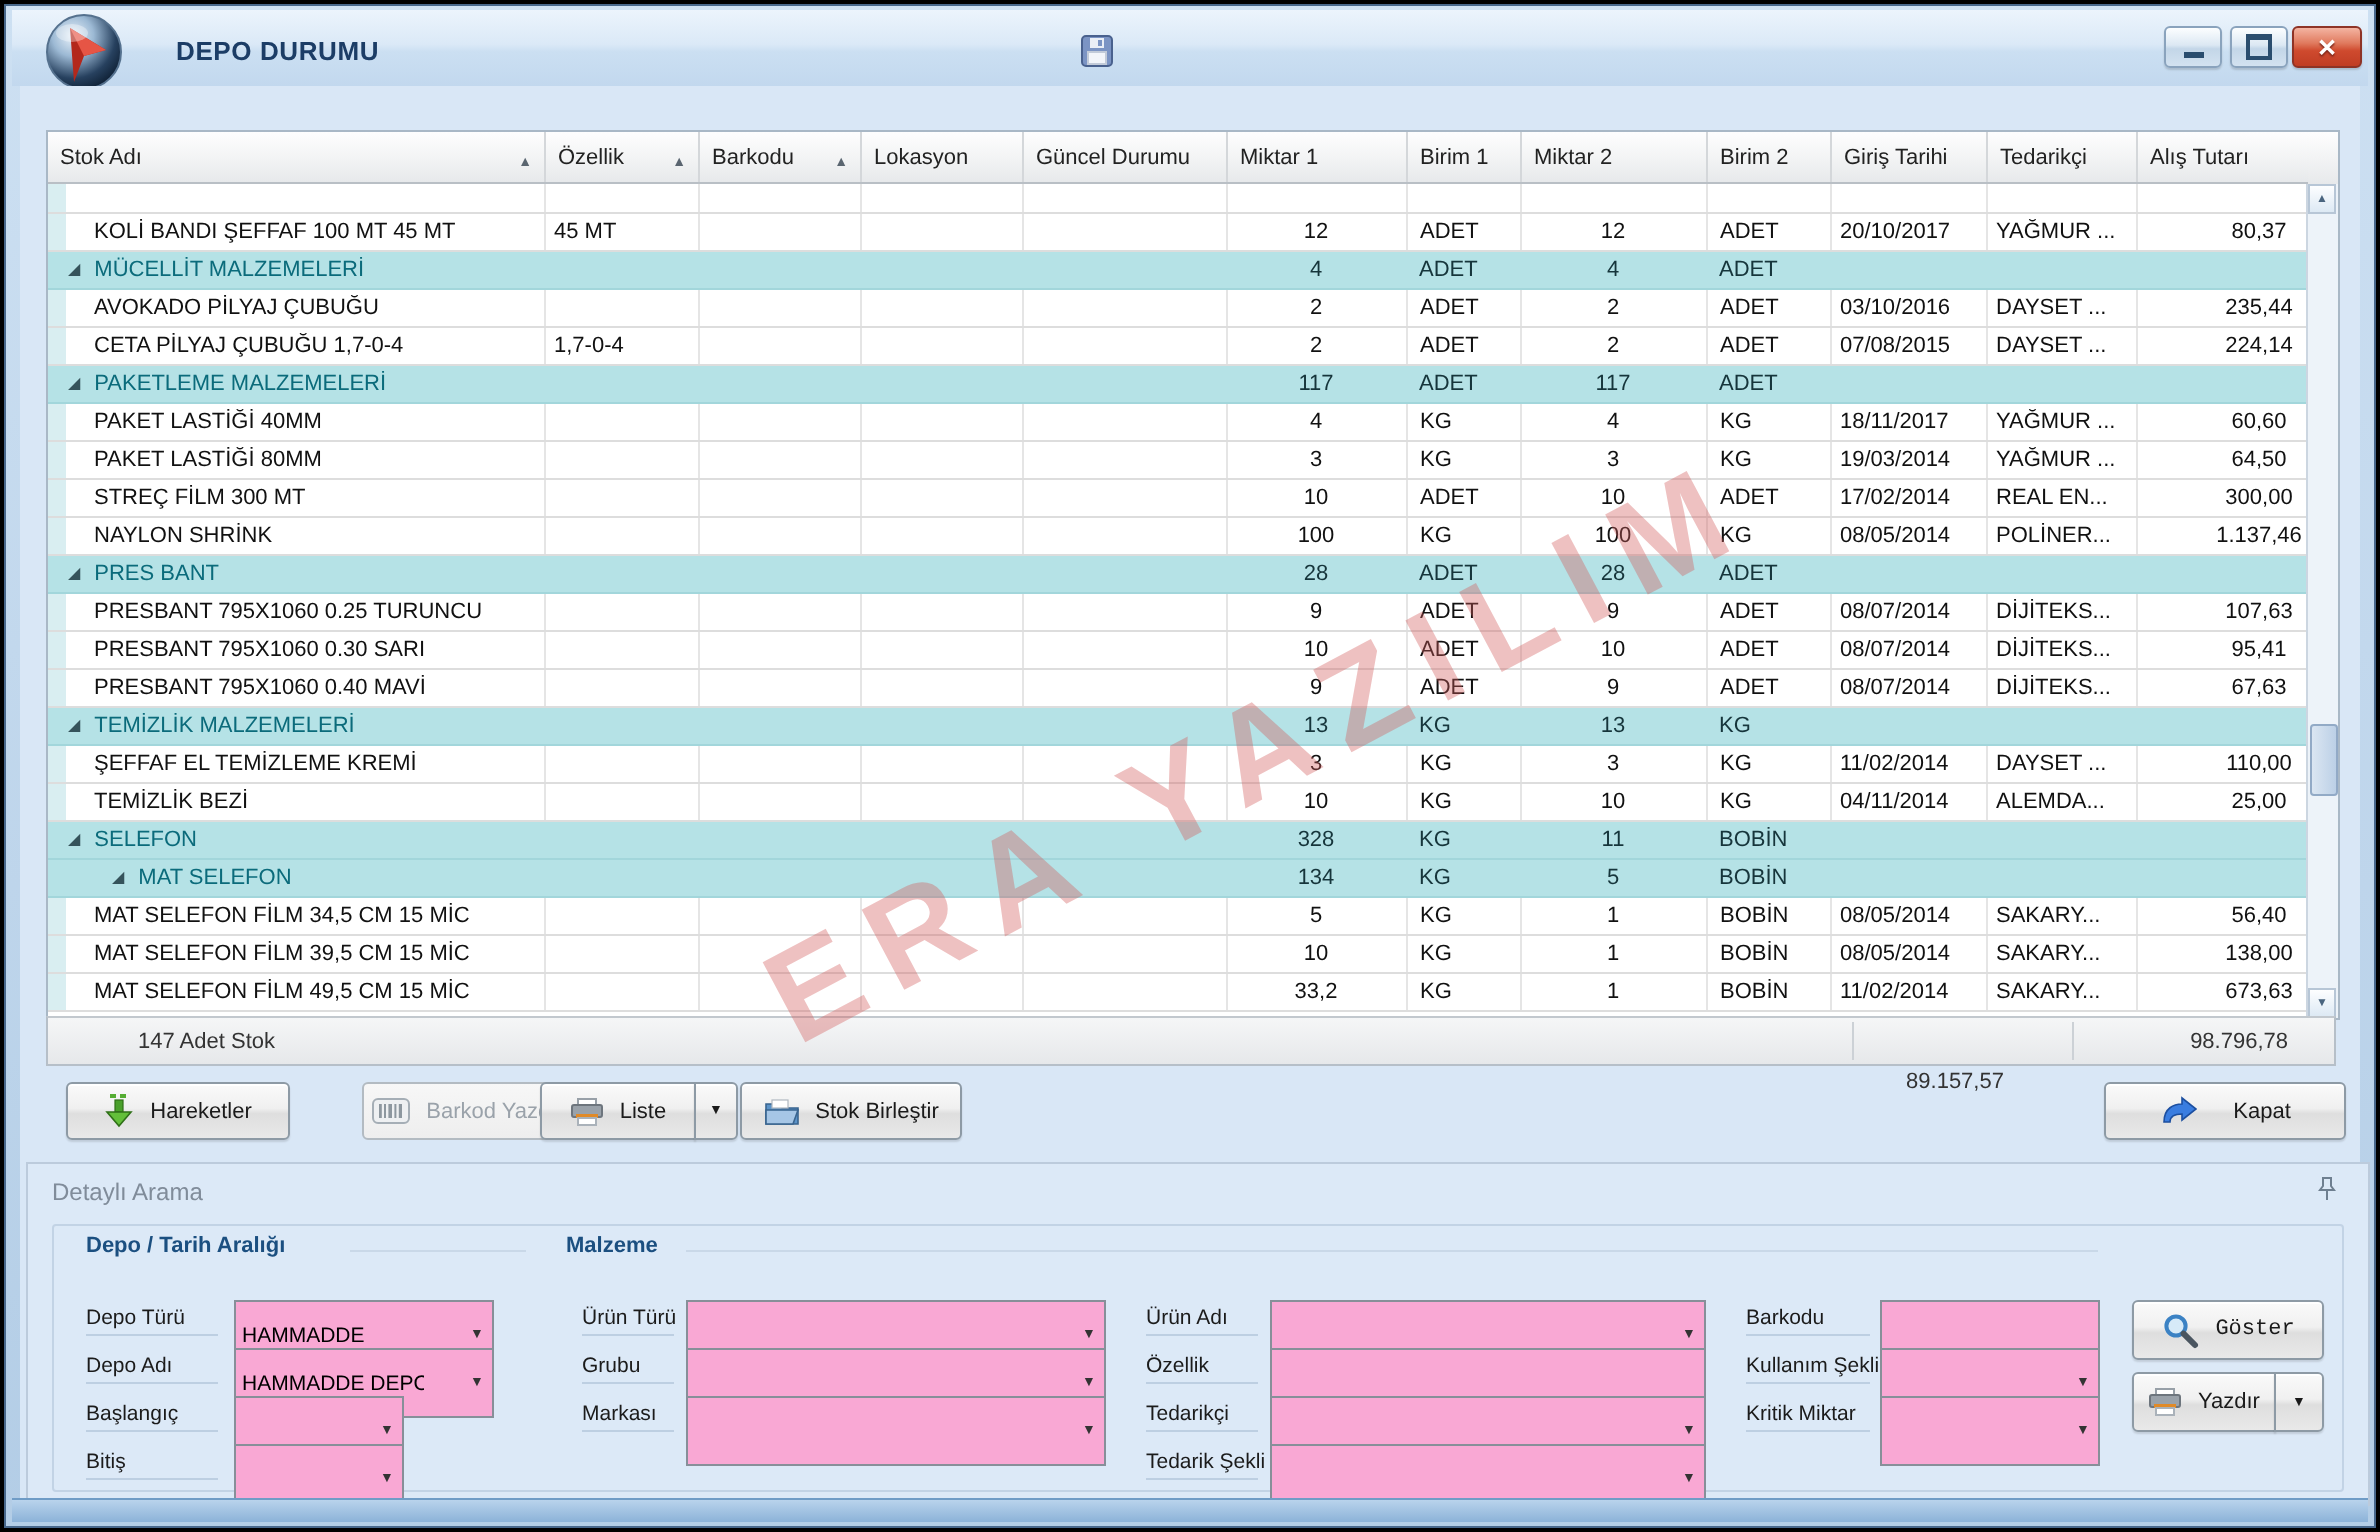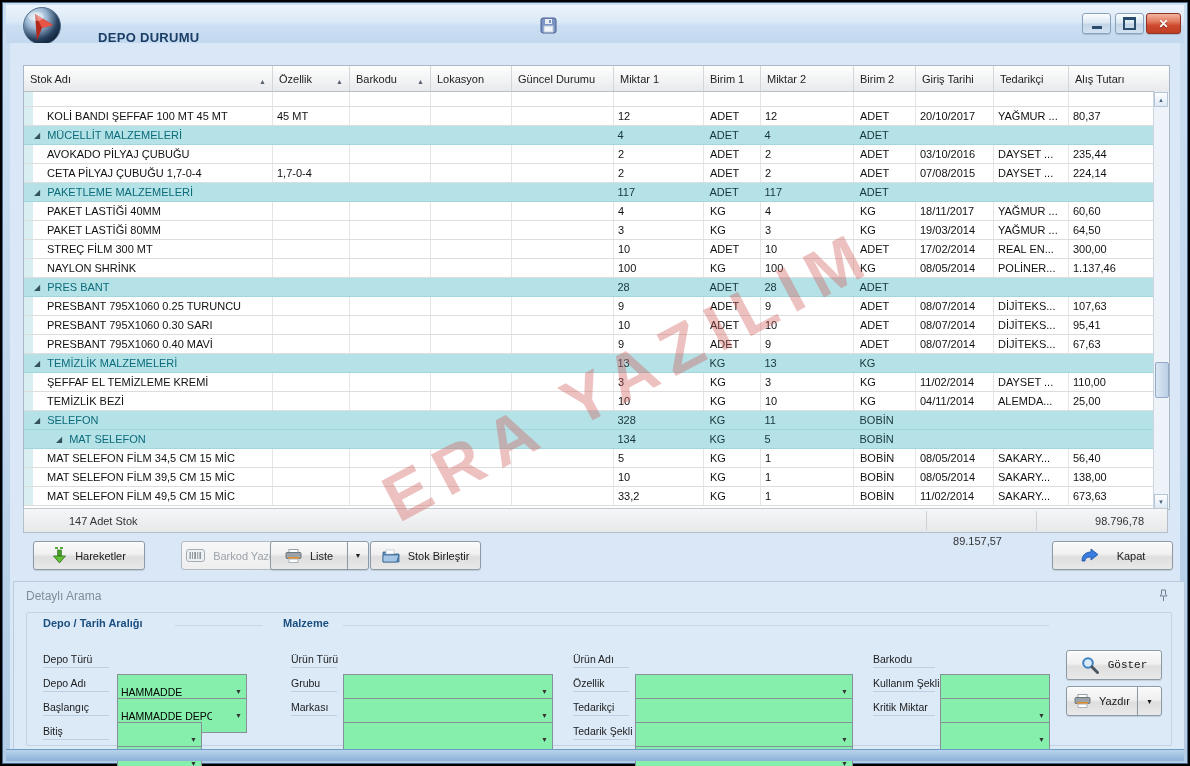--- a/index.html
+++ b/index.html
@@ -4,22 +4,22 @@
 <style>
   html,body{margin:0;padding:0;}
   body{width:1190px;height:766px;position:relative;background:#000;
        font-family:"Liberation Sans",sans-serif;overflow:hidden;}
   .window{position:absolute;inset:2px;border:1px solid #48688c;
           background:linear-gradient(180deg,#cde0f2,#b3cde6);}
   
   .titlebar{position:absolute;left:3px;top:2px;right:3px;height:38px;
             background:linear-gradient(180deg,#ecf4fc 0%,#dbe9f7 45%,#cbdff2 55%,#c2d8ee 100%);}
   .logo{position:absolute;left:16px;top:1px;width:40px;height:40px;}
-  .title-text{position:absolute;left:92px;top:13px;font-size:13px;font-weight:bold;
-              color:#1c3d66;letter-spacing:.3px;margin-top:12px;}
+  .title-text{position:absolute;left:82px;top:13px;font-size:13px;font-weight:bold;
+              color:#1c3d66;letter-spacing:.3px;}
   .save-btn{position:absolute;left:532px;top:11px;width:20px;height:19px;display:flex;
             align-items:center;justify-content:center;}
   .winbtn{position:absolute;top:8px;height:19px;border:1px solid #8aa3bd;border-radius:3px;
           background:linear-gradient(180deg,#fcfeff,#dce8f3 45%,#c3d6e8 55%,#d3e2f0);
           display:flex;align-items:center;justify-content:center;box-shadow:0 1px 1px rgba(0,0,0,.15);}
   .btn-min{left:1076px;width:27px;}
   .btn-max{left:1109px;width:27px;}
   .btn-close{left:1140px;width:33px;border-color:#8e3326;
              background:linear-gradient(180deg,#f4b4a2,#e07a5e 40%,#cf4a2e 60%,#c03d24);}
   .glyph-min{width:10px;height:3px;background:#2a4d6e;margin-top:8px;}
@@ -38,21 +38,21 @@
            border-right:1px solid #d4d7da;border-bottom:1px solid #b9bfc5;
            white-space:nowrap;overflow:hidden;}
   .grid td{height:18px;padding:0 4px;border-right:1px solid #e5e5e5;border-bottom:1px solid #dddddd;
            white-space:nowrap;overflow:hidden;color:#111;}
   .grid tr.item-row td.c0{padding-left:23px;box-shadow:inset 9px 0 0 #d9eef1;}
   .grid tr.empty-row td.c0{box-shadow:inset 9px 0 0 #d9eef1;}
   .grid tr.empty-row td{height:14px;}
   .c0{width:236px}.c1{width:64px}.c2{width:68px}.c3{width:68px}.c4{width:89px}
   .c5{width:77px}.c6{width:44px}.c7{width:80px}.c8{width:49px}.c9{width:65px}
   .c10{width:62px}.c11{width:110px}
-  td.num{text-align:left;padding-right:5px;margin-top:44px;}
+  td.num{text-align:center;padding-right:5px;margin-top:44px;}
   td.unit{padding-left:6px;}
   tr.group-row td{background:#b5e2e6;border-right:none;border-bottom:1px solid #a2d6db;}
   tr.group-row td.gname{color:#0b6b7b;}
   tr.group-row td.num,tr.group-row td.unit{color:#16353b;}
   .tri{display:inline-block;font-size:8px;color:#35535b;margin-right:7px;transform:translateY(-1px);}
   tr.lvl1 td.gname{padding-left:10px;}
   tr.lvl2 td.gname{padding-left:32px;margin-left:48px;}
   .sort{float:right;font-size:7px;color:#5a6570;margin-top:5px;}
   .head-filler{position:absolute;top:0;right:0;width:15px;height:26px;
                background:linear-gradient(180deg,#fefefe,#e7e9eb);border-bottom:1px solid #b9bfc5;}
@@ -99,22 +99,22 @@
   .gbox{position:absolute;left:12px;top:30px;width:1146px;height:134px;box-sizing:border-box;
         border:1px solid #c2d3e5;border-radius:2px;}
   .sec-title{position:absolute;top:4px;font-size:11px;font-weight:bold;color:#1b4f80;background:transparent;}
   .s-depo{left:16px;}
   .s-malzeme{left:256px;}
   .sec-line{position:absolute;top:12px;height:1px;background:#c9d8e8;}
   .line-depo{left:148px;width:88px;}
   .line-malzeme{left:316px;width:706px;}
   .lbl{position:absolute;font-size:10.5px;color:#1b1b1b;border-bottom:1px solid rgba(150,175,200,.45);
        padding-bottom:2px;white-space:nowrap;}
-  .fld{position:absolute;height:35px;box-sizing:border-box;background:#86efac;border:1px solid #878f99;
-       display:flex;align-items:stretch;margin-top:24px;}
+  .fld{position:absolute;height:35px;box-sizing:border-box;background:#f9a8d4;border:1px solid #878f99;
+       display:flex;align-items:stretch;}
   .fld input{border:none;outline:none;flex:1;min-width:0;font-family:"Liberation Sans",sans-serif;
              font-size:10.5px;padding:0 3px;color:#000;background:transparent;}
   .arr{width:15px;display:flex;align-items:center;justify-content:center;font-size:7px;color:#333;}
   
   .l-depoturu{left:16px;top:40px;width:66px;} .f-depoturu{left:90px;top:37px;width:130px;}
   .l-depoadi{left:16px;top:64px;width:66px;}  .f-depoadi{left:90px;top:61px;width:130px;gap:16px;}
   .l-baslangic{left:16px;top:88px;width:66px;}.f-baslangic{left:90px;top:85px;width:85px;}
   .l-bitis{left:16px;top:112px;width:66px;}   .f-bitis{left:90px;top:109px;width:85px;}
   .l-urunturu{left:264px;top:40px;width:46px;}.f-urunturu{left:316px;top:37px;width:210px;}
   .l-grubu{left:264px;top:64px;width:46px;}   .f-grubu{left:316px;top:61px;width:210px;}

